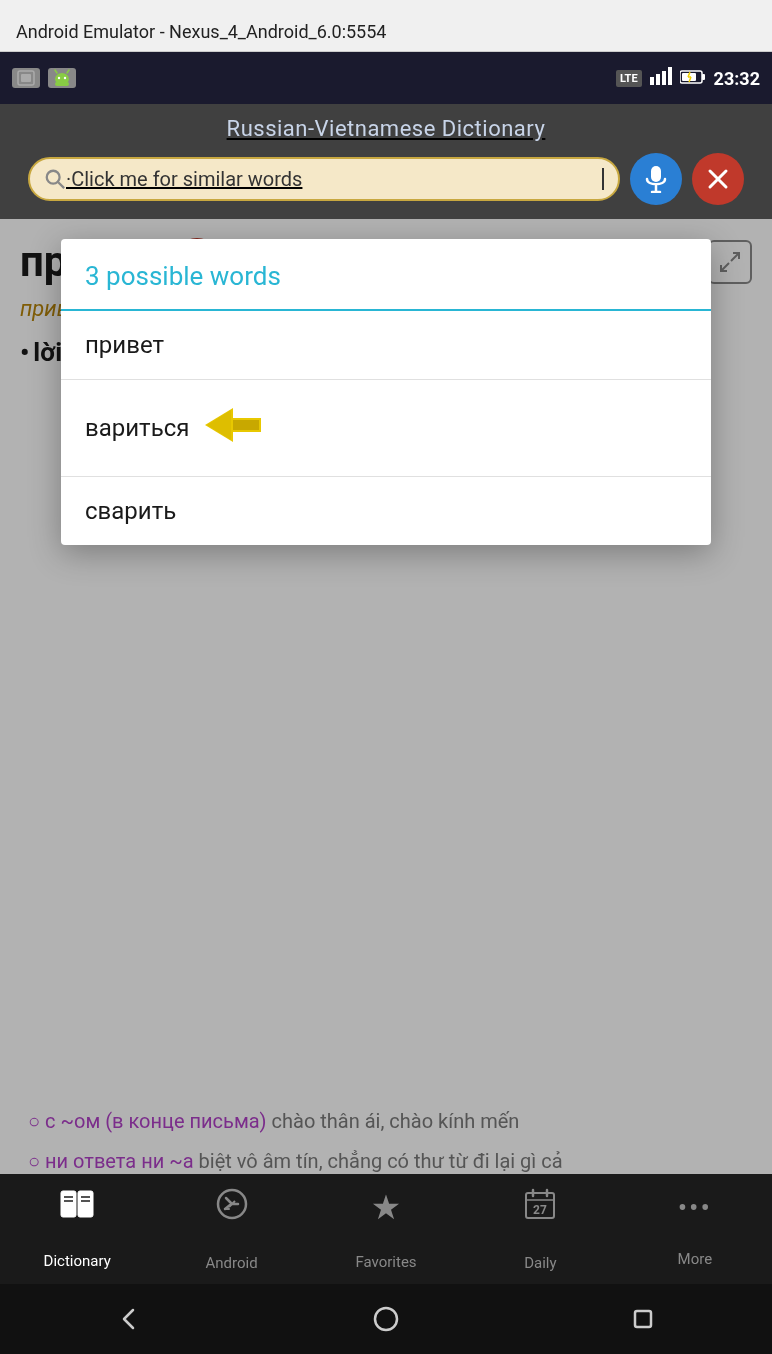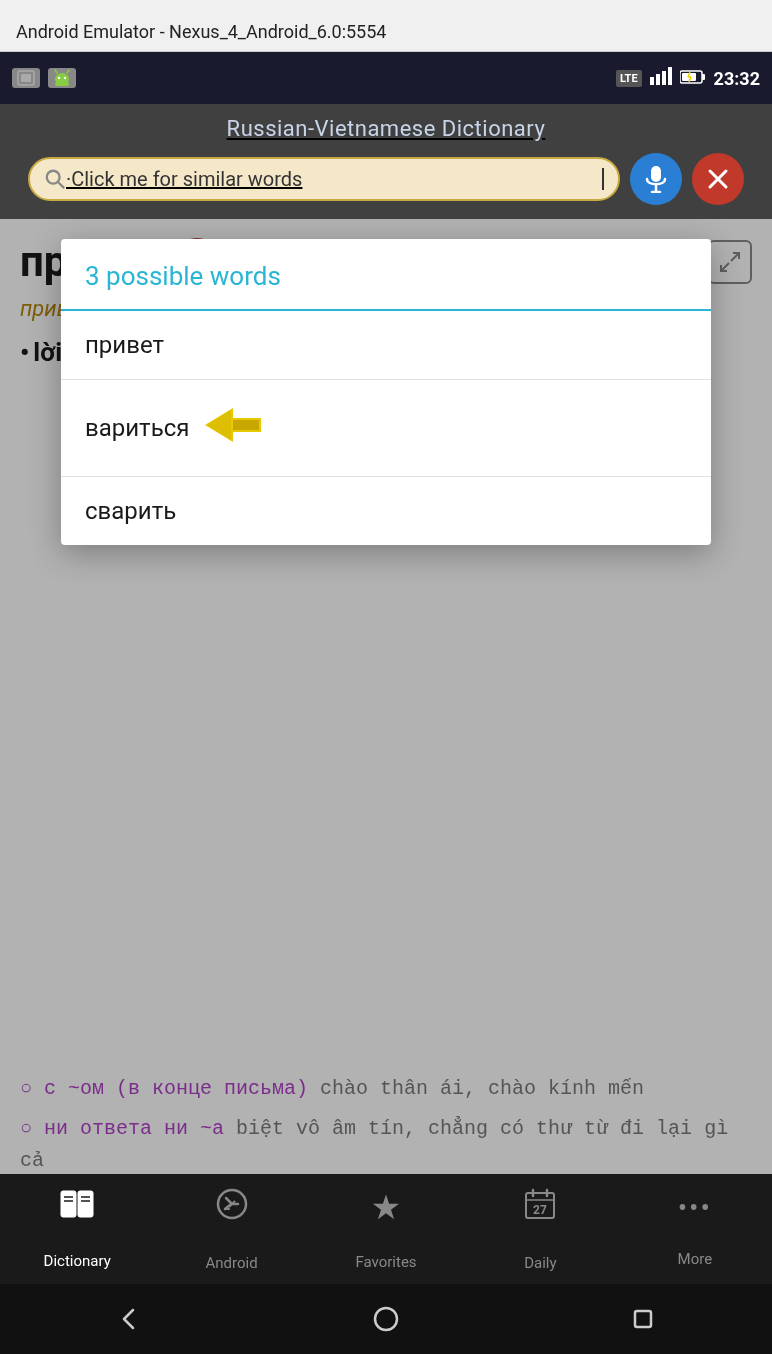--- a/index.html
+++ b/index.html
@@ -450,21 +450,21 @@
           </svg>
         </span>
       </div>
 
       <div class="dialog-item">
         <span>сварить</span>
       </div>
     </div>
   </div>
 
-  <div id="extra-content" style="position:absolute;bottom:0;left:0;right:0;padding:14px 20px;font-family:Liberation Mono, monospace;">
+  <div id="extra-content" style="position:absolute;bottom:0;left:8px;right:0;padding:14px 20px;">
     <div class="extra-line">
       <span class="highlight-text">○ с ~ом (в конце письма)</span><span> chào thân ái, chào kính mến</span>
     </div>
     <div class="extra-line">
       <span class="highlight-text">○ ни ответа ни ~а</span><span> biệt vô âm tín, chẳng có thư từ đi lại gì cả</span>
     </div>
   </div>
 
 </div>
 

